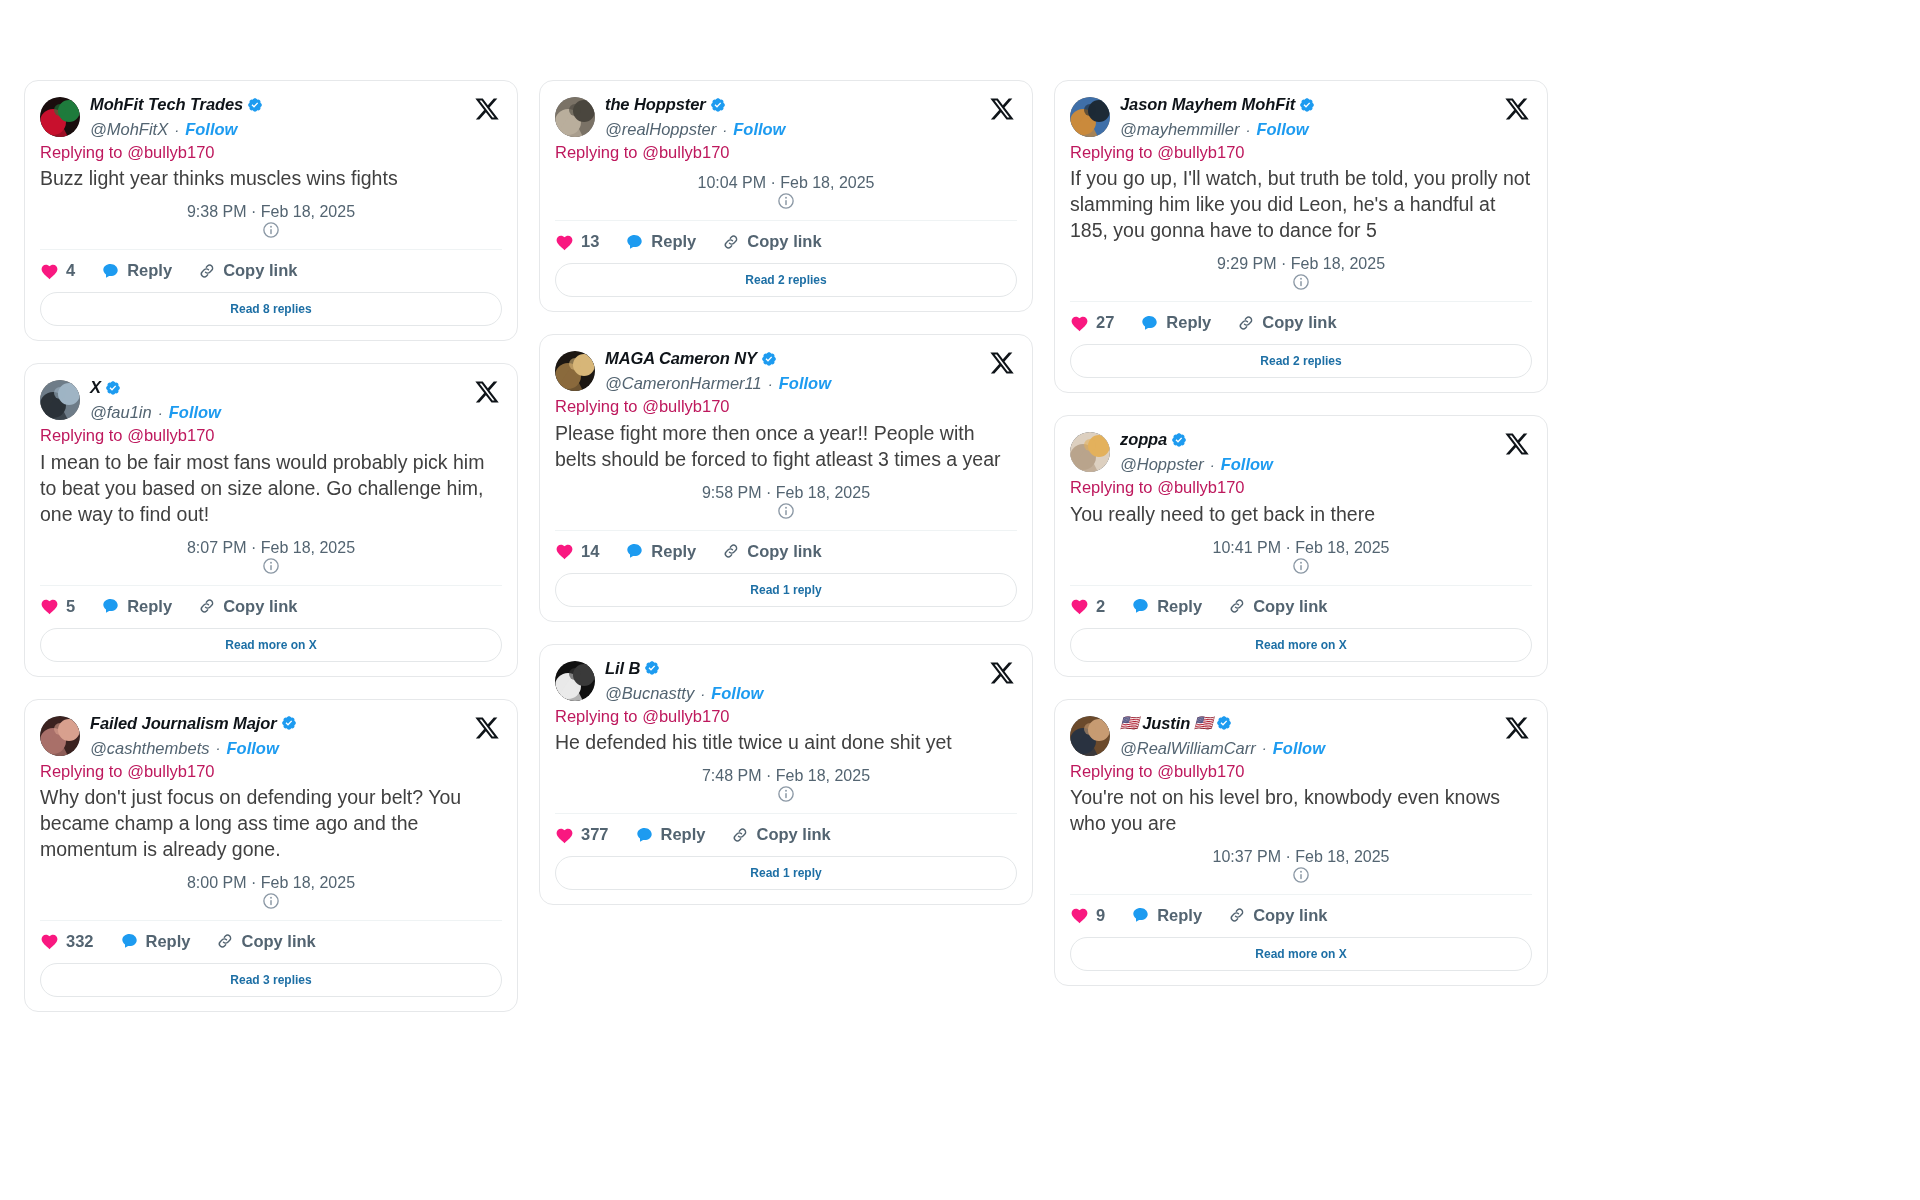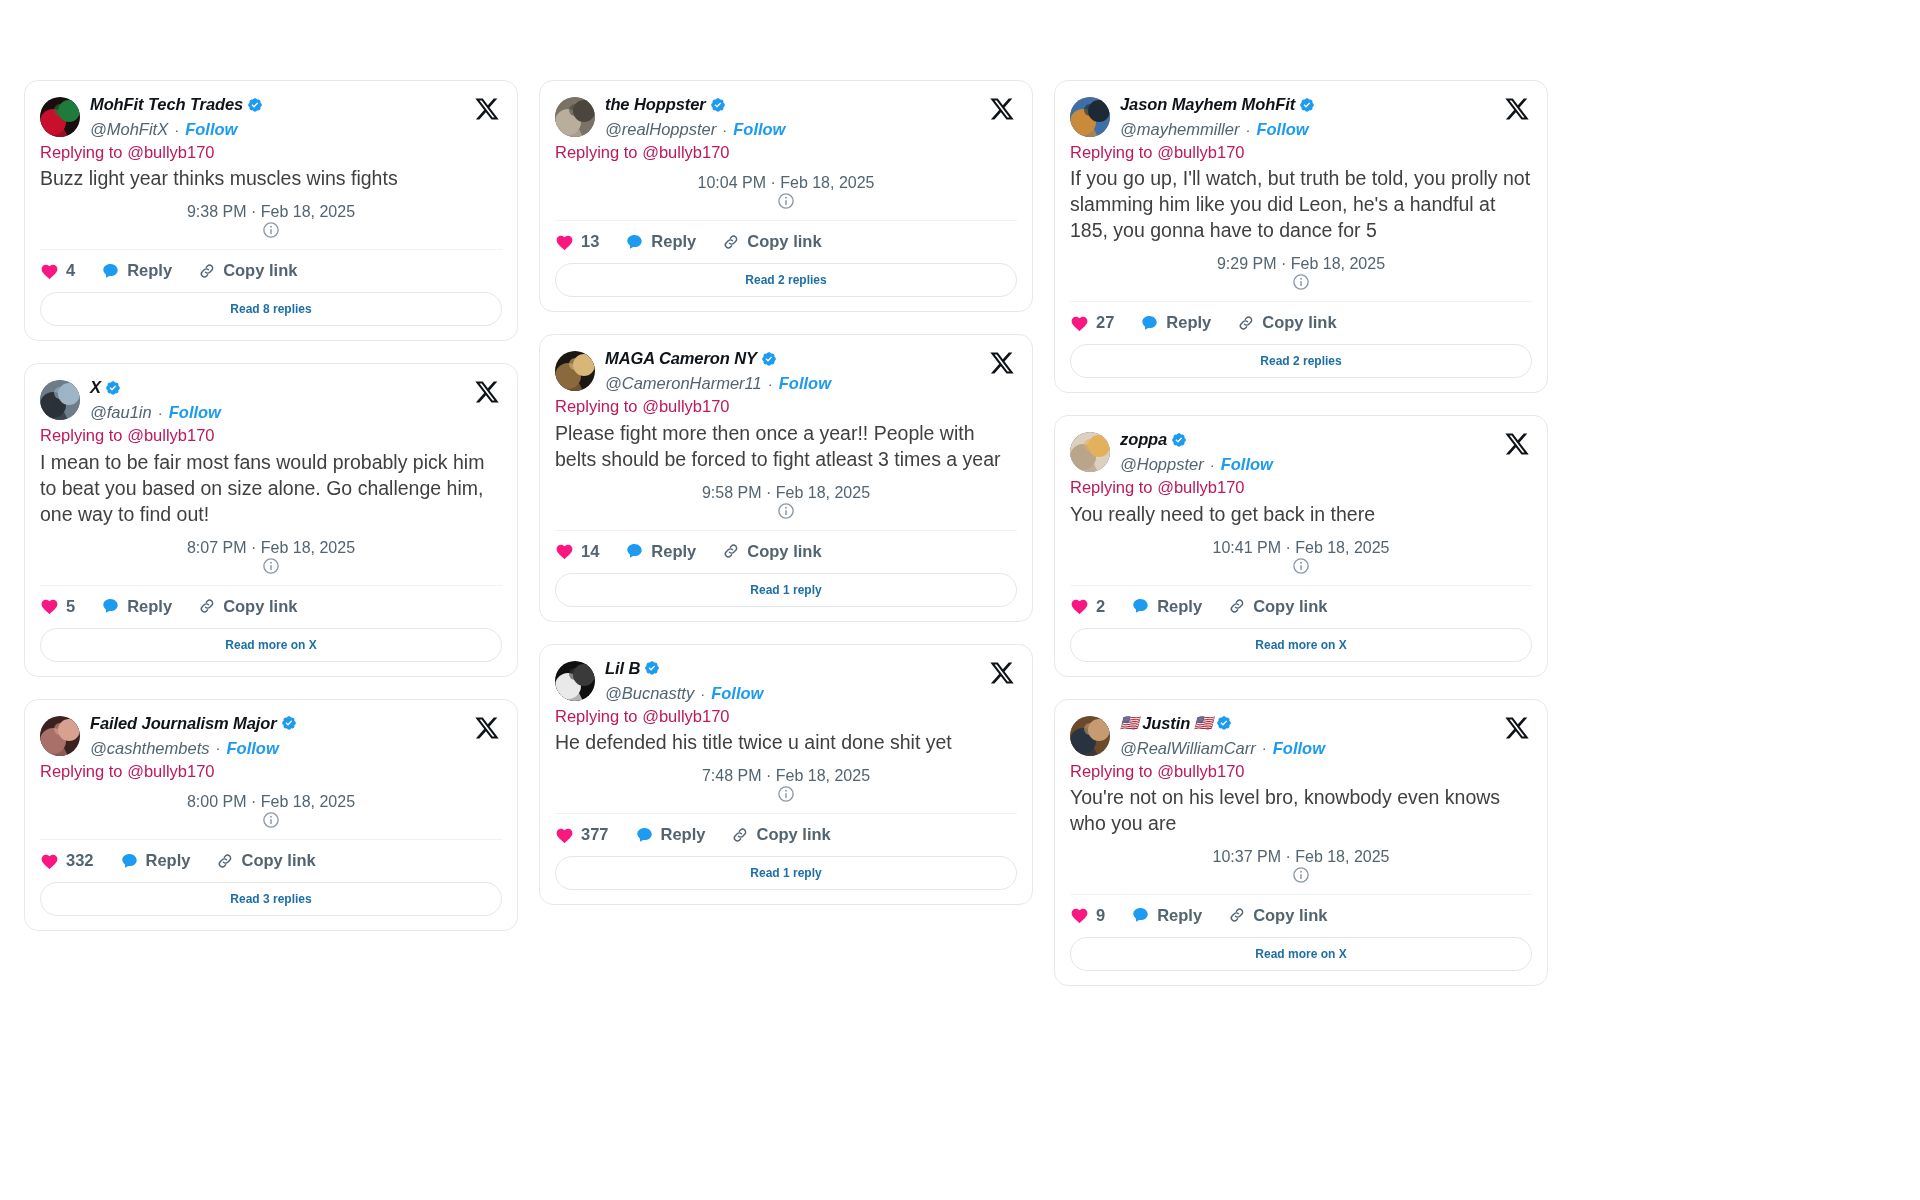--- a/index.html
+++ b/index.html
@@ -308,20 +308,21 @@
               <span class="sep">·</span>
               <span class="follow">Follow</span>
             </div>
           </div>
         </div>
         <svg class="x-logo" viewBox="0 0 24 24">
               <path fill="#0f1419" d="M18.244 2.25h3.308l-7.227 8.26 8.502 11.24H16.17l-5.214-6.817L4.99 21.75H1.68l7.73-8.835L1.254 2.25H8.08l4.713 6.231zm-1.161 17.52h1.833L7.084 4.126H5.117z"></path>
             </svg>
       </div>
       <div class="replying">Replying to @bullyb170</div>
+      <div class="tweet-text">Why don't just focus on defending your belt? You became champ a long ass time ago and the momentum is already gone.</div>
       <div class="meta-row">
         <span class="timestamp">8:00 PM · Feb 18, 2025</span>
         <svg class="info-icon" viewBox="0 0 24 24">
               <circle cx="12" cy="12" r="9.5" fill="none" stroke="#8b98a5" stroke-width="1.8"></circle>
               <circle cx="12" cy="7.6" r="1.25" fill="#8b98a5"></circle>
               <rect x="11" y="10.5" width="2" height="7" rx="1" fill="#8b98a5"></rect>
             </svg>
       </div>
       <div class="divider"></div>
       <div class="actions">

